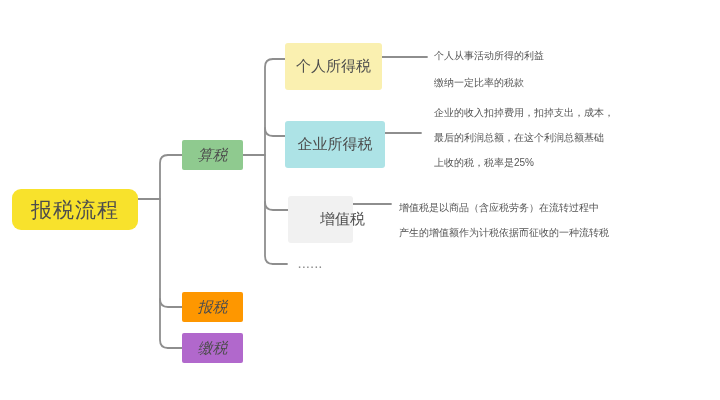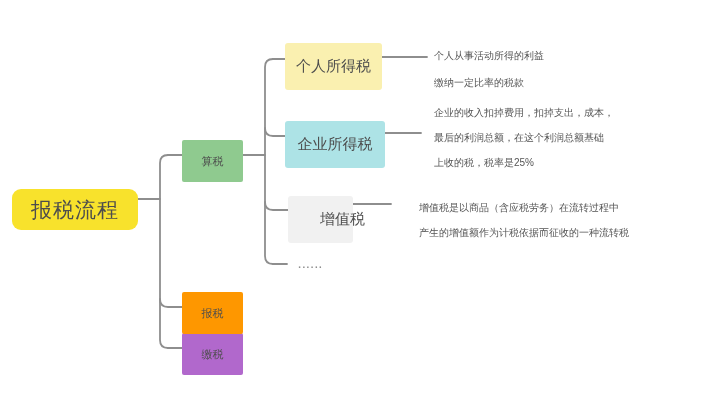--- a/index.html
+++ b/index.html
@@ -31,23 +31,24 @@
   }
   .node-root {
     left: 12px; top: 189px;
     width: 126px; height: 41px;
     background: #f8e22c;
     border-radius: 9px;
     font-size: 21px;
     letter-spacing: 1px;
   }
   .node-l1 {
-    width: 61px; height: 42px;
+    width: 61px; height: 30px;
     border-radius: 2px;
-    font-size: 11px;
+    font-size: 15px;
+    font-style: italic;
   }
   .node-calc   { left: 182px; top: 140px; background: #8fca8f; }
   .node-file   { left: 182px; top: 292px; background: #fe9700; }
   .node-pay    { left: 182px; top: 333px; background: #b168cc; }
   .node-l2 {
     height: 47px;
     border-radius: 3px;
     font-size: 15px;
   }
   .node-personal  { left: 285px; top: 43px;  width: 97px;  background: #faf0b0; }
@@ -62,21 +63,21 @@
   }
   .note {
     position: absolute;
     font-size: 10px;
     color: #555555;
     white-space: nowrap;
     cursor: default;
   }
   .note-personal  { left: 434px; top: 42px;  line-height: 27px; }
   .note-corporate { left: 434px; top: 100px; line-height: 25px; }
-  .note-vat       { left: 399px; top: 195px; line-height: 25px; margin-left: 20px; }
+  .note-vat       { left: 399px; top: 195px; line-height: 25px; }
 </style>
 </head>
 <body>
 
 <div id="canvas">
 
   <svg id="wires" viewBox="0 0 720 400" fill="none" stroke="#8e8e8e" stroke-width="1.8" stroke-linecap="round">
 
     <path d="M 138 199 L 160 199"></path>
 

